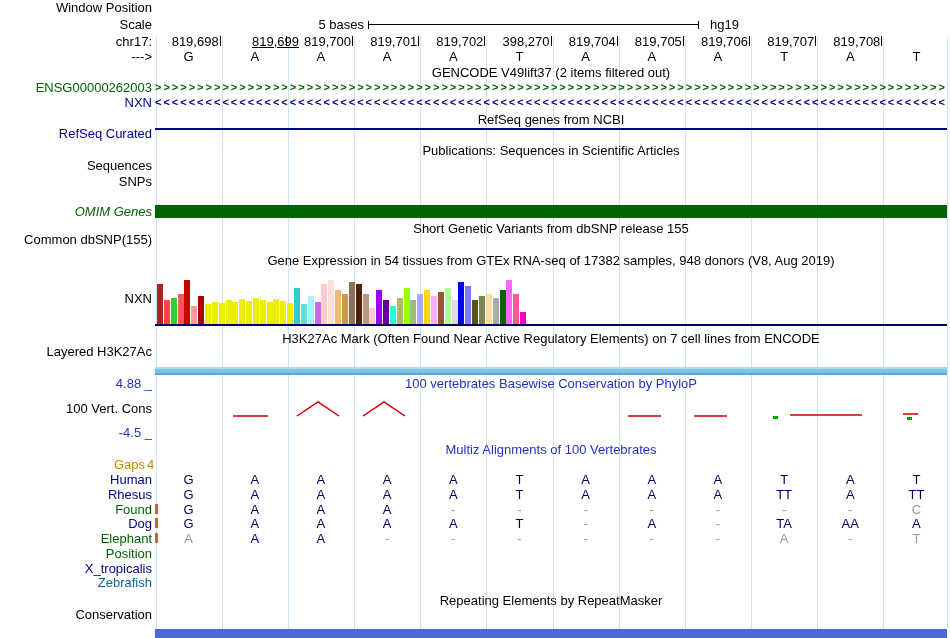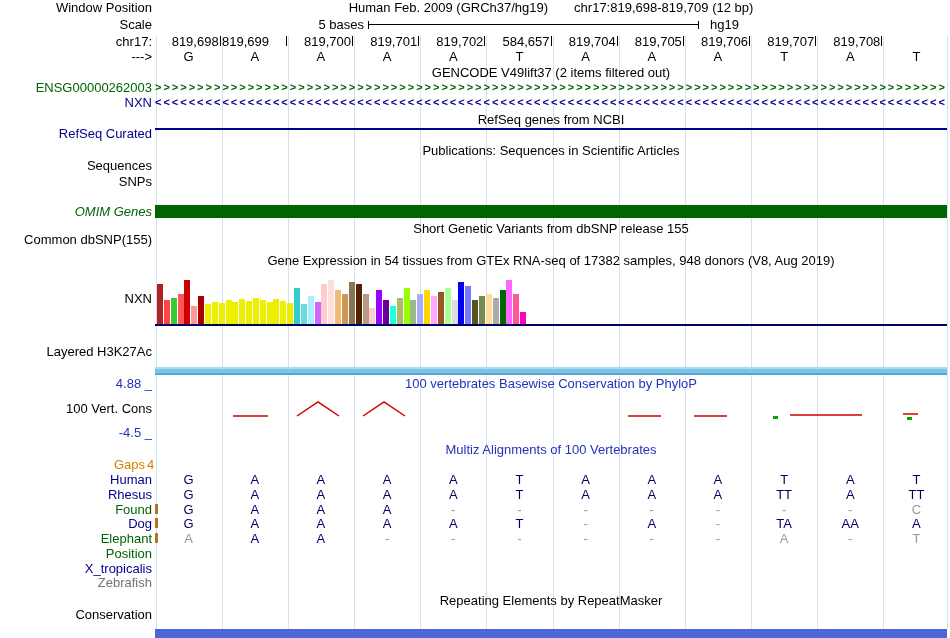--- a/index.html
+++ b/index.html
@@ -22,23 +22,20 @@
     border-left: 1px solid #000; border-right: 1px solid #000;
     background: linear-gradient(to bottom, transparent 0px, transparent 3px, #000 3px, #000 4px, transparent 4px); }
 </style>
 </head>
 <body>
 
 <div id="screen">
 
   <div class="llabel" style="top:1px">Window Position</div>
 
-  <div class="heading" style="top:1px">
-    <span>Human Feb. 2009 (GRCh37/hg19)</span><span style="display:inline-block;width:26px"></span><span>chr17:819,698-819,709 (12 bp)</span>
-  </div>
 
   <div class="llabel" style="top:18px">Scale</div>
   <span style="position:absolute;right:586px;top:18px;line-height:13px">5 bases</span>
   <div id="scale-bracket"></div>
   <span style="position:absolute;left:710px;top:18px;line-height:13px">hg19</span>
 
   <div class="llabel" style="top:35px">chr17:</div>
   <div class="llabel" style="top:50px">---&gt;</div>
 
   <span style="position:absolute;left:147px;top:458px;line-height:13px;color:#CC8500">4</span>
@@ -51,29 +48,29 @@
     <div class="guide" style="left: 552.52px;"></div>
     <div class="guide" style="left: 618.69px;"></div>
     <div class="guide" style="left: 684.86px;"></div>
     <div class="guide" style="left: 751.03px;"></div>
     <div class="guide" style="left: 817.2px;"></div>
     <div class="guide" style="left: 883.37px;"></div>
     <div class="guide" style="left: 947px;"></div>
     <div class="tick" style="left: 219.67px; top: 36px;"></div>
     <div class="num" style="left: 158.67px; top: 35px;">819,698</div>
     <div class="tick" style="left: 285.84px; top: 36px;"></div>
-    <div class="num" style="left: 209px; top: 35px;">819,699</div>
+    <div class="num" style="left: 239px; top: 35px; text-decoration: underline;">819,699</div>
     <div class="tick" style="left: 352.01px; top: 36px;"></div>
     <div class="num" style="left: 291.01px; top: 35px;">819,700</div>
     <div class="tick" style="left: 418.18px; top: 36px;"></div>
     <div class="num" style="left: 357.18px; top: 35px;">819,701</div>
     <div class="tick" style="left: 484.35px; top: 36px;"></div>
     <div class="num" style="left: 423.35px; top: 35px;">819,702</div>
     <div class="tick" style="left: 550.52px; top: 36px;"></div>
-    <div class="num" style="left: 489.52px; top: 35px;">584,657</div>
+    <div class="num" style="left: 489.52px; top: 35px;">398,270</div>
     <div class="tick" style="left: 616.69px; top: 36px;"></div>
     <div class="num" style="left: 555.69px; top: 35px;">819,704</div>
     <div class="tick" style="left: 682.86px; top: 36px;"></div>
     <div class="num" style="left: 621.86px; top: 35px;">819,705</div>
     <div class="tick" style="left: 749.03px; top: 36px;"></div>
     <div class="num" style="left: 688.03px; top: 35px;">819,706</div>
     <div class="tick" style="left: 815.2px; top: 36px;"></div>
     <div class="num" style="left: 754.2px; top: 35px;">819,707</div>
     <div class="tick" style="left: 881.37px; top: 36px;"></div>
     <div class="num" style="left: 820.37px; top: 35px;">819,708</div>
@@ -87,20 +84,21 @@
     <div class="basecol" style="left: 631.775px; top: 50px;">A</div>
     <div class="basecol" style="left: 697.945px; top: 50px;">A</div>
     <div class="basecol" style="left: 764.115px; top: 50px;">T</div>
     <div class="basecol" style="left: 830.285px; top: 50px;">A</div>
     <div class="basecol" style="left: 896.455px; top: 50px;">T</div>
     <div class="heading" style="top: 66px; color: rgb(0, 0, 0);">GENCODE V49lift37 (2 items filtered out)</div>
     <div class="heading" style="top: 113px; color: rgb(0, 0, 0);">RefSeq genes from NCBI</div>
     <div class="heading" style="top: 144px; color: rgb(0, 0, 0);">Publications: Sequences in Scientific Articles</div>
     <div class="heading" style="top: 222px; color: rgb(0, 0, 0);">Short Genetic Variants from dbSNP release 155</div>
     <div class="heading" style="top: 254px; color: rgb(0, 0, 0);">Gene Expression in 54 tissues from GTEx RNA-seq of 17382 samples, 948 donors (V8, Aug 2019)</div>
+    <div class="heading" style="top: 332px; color: rgb(0, 0, 0);">H3K27Ac Mark (Often Found Near Active Regulatory Elements) on 7 cell lines from ENCODE</div>
     <div class="heading" style="top: 377px; color: rgb(34, 51, 187);">100 vertebrates Basewise Conservation by PhyloP</div>
     <div class="heading" style="top: 443px; color: rgb(34, 51, 187);">Multiz Alignments of 100 Vertebrates</div>
     <div class="heading" style="top: 594px; color: rgb(0, 0, 0);">Repeating Elements by RepeatMasker</div>
     <div class="llabel" style="top: 127px; color: rgb(0, 0, 139);">RefSeq Curated</div>
     <div class="llabel" style="top: 159px; color: rgb(0, 0, 0);">Sequences</div>
     <div class="llabel" style="top: 175px; color: rgb(0, 0, 0);">SNPs</div>
     <div class="llabel" style="top: 205px; color: rgb(0, 100, 0); font-style: italic;">OMIM Genes</div>
     <div class="llabel" style="top: 233px; color: rgb(0, 0, 0);">Common dbSNP(155)</div>
     <div class="llabel" style="top: 292px; color: rgb(0, 0, 0);">NXN</div>
     <div class="llabel" style="top: 345px; color: rgb(0, 0, 0);">Layered H3K27Ac</div>
@@ -247,15 +245,15 @@
     <div class="basecol" style="left: 433.265px; top: 532px; color: rgb(153, 153, 153);">-</div>
     <div class="basecol" style="left: 499.435px; top: 532px; color: rgb(153, 153, 153);">-</div>
     <div class="basecol" style="left: 565.605px; top: 532px; color: rgb(153, 153, 153);">-</div>
     <div class="basecol" style="left: 631.775px; top: 532px; color: rgb(153, 153, 153);">-</div>
     <div class="basecol" style="left: 697.945px; top: 532px; color: rgb(153, 153, 153);">-</div>
     <div class="basecol" style="left: 764.115px; top: 532px; color: rgb(153, 153, 153);">A</div>
     <div class="basecol" style="left: 830.285px; top: 532px; color: rgb(153, 153, 153);">-</div>
     <div class="basecol" style="left: 896.455px; top: 532px; color: rgb(153, 153, 153);">T</div>
     <div class="llabel" style="top: 547px; color: rgb(0, 100, 0);">Position</div>
     <div class="llabel" style="top: 562px; color: rgb(0, 0, 139);">X_tropicalis</div>
-    <div class="llabel" style="top: 576px; color: #737373; text-align: right;">Zebrafish</div>
+    <div class="llabel" style="top: 576px; color: #0369a1; text-align: right;">Zebrafish</div>
     <div class="trackbar" style="top: 629px; height: 9px; background: rgb(74, 104, 216);"></div>
   </div>
 
 </body></html>

